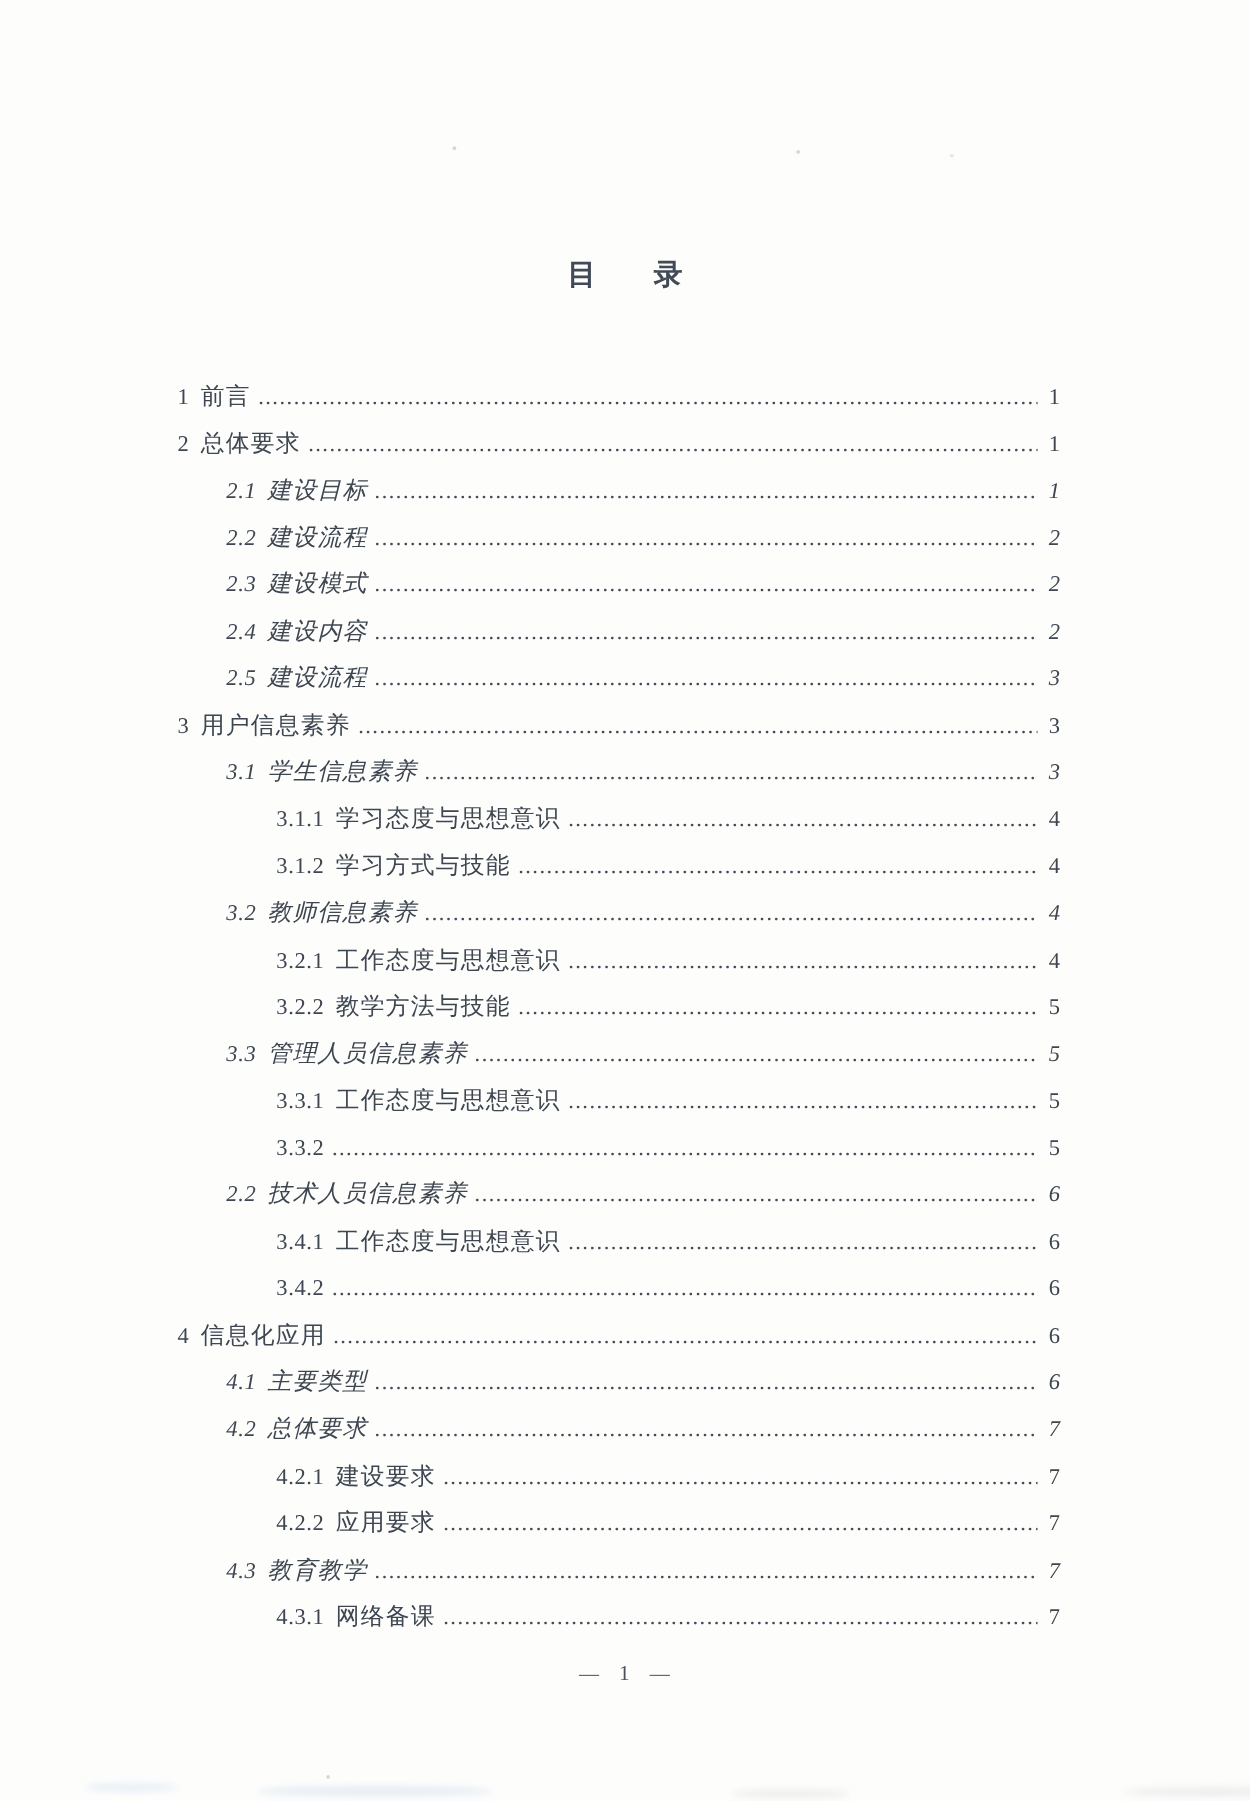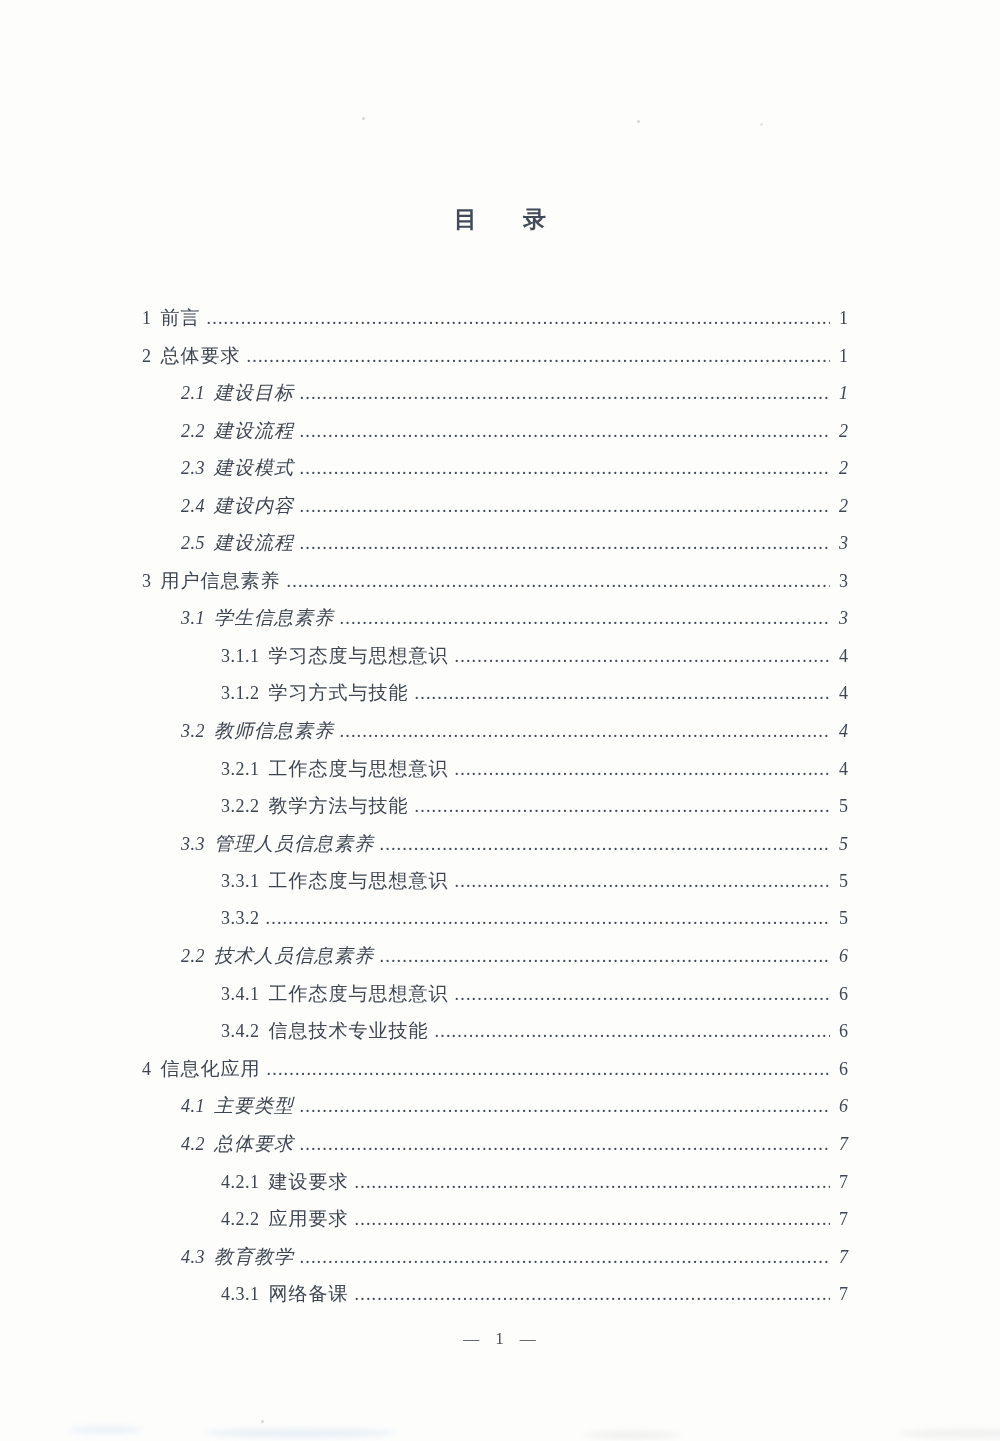--- a/index.html
+++ b/index.html
@@ -234,21 +234,20 @@
 
     <div class="toc-row lv3">
       <span class="num">3.4.1</span>
       <span class="label">工作态度与思想意识</span>
       <span class="dots"></span>
       <span class="pg">6</span>
     </div>
 
     <div class="toc-row lv3">
       <span class="num">3.4.2</span>
-      <span class="label">信息技术专业技能</span>
       <span class="dots"></span>
       <span class="pg">6</span>
     </div>
 
     <div class="toc-row lv1">
       <span class="num">4</span>
       <span class="label">信息化应用</span>
       <span class="dots"></span>
       <span class="pg">6</span>
     </div>

